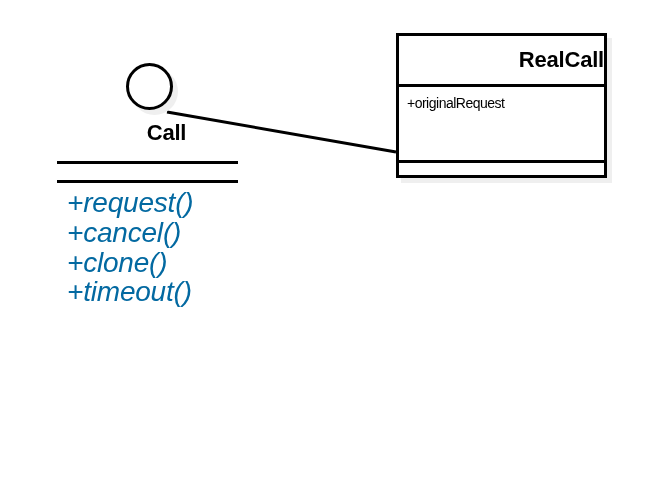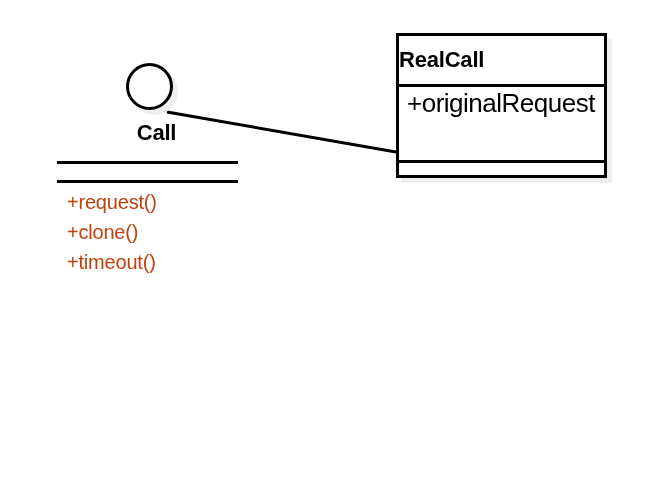--- a/index.html
+++ b/index.html
@@ -50,21 +50,21 @@
     top: 3px;
     width: 41px;
     height: 41px;
     border: 3px solid #000000;
     border-radius: 50%;
     background: #ffffff;
     box-sizing: content-box;
   }
   .interface-name {
     position: absolute;
-    left: 7px;
+    left: 17px;
     top: 60px;
     width: 185px;
     text-align: center;
     font-size: 22px;
     font-weight: bold;
     color: #000000;
     letter-spacing: -0.2px;
   }
   .compartment-rule {
     position: absolute;
@@ -76,25 +76,26 @@
   #rule-top    { top: 101px; }
   #rule-bottom { top: 120px; }
 
   .member-list {
     position: absolute;
     left: 10px;
     top: 128px;
     width: 175px;
   }
   .member-line {
-    font-size: 20px;
+    font-size: 28px;
     line-height: 29.8px;
-    color: #c2410c;
+    color: #0369a1;
     white-space: nowrap;
     letter-spacing: -0.2px;
+    font-style: italic;
   }
 
   
   #class-realcall {
     position: absolute;
     left: 396px;
     top: 33px;
     width: 211px;
     height: 145px;
   }
@@ -116,21 +117,21 @@
     border: 3px solid #000000;
     box-sizing: border-box;
   }
   .class-title {
     position: absolute;
     left: 0;
     top: 0;
     width: 205px;
     height: 48px;
     line-height: 48px;
-    text-align: left;
+    text-align: right;
     font-size: 22px;
     font-weight: bold;
     color: #000000;
     letter-spacing: -0.2px;
   }
   .class-divider {
     position: absolute;
     left: 0px;
     width: 205px;
     height: 0;
@@ -138,21 +139,21 @@
   }
   #divider-attrs   { top: 48px; }
   #divider-methods { top: 124px; }
   .class-attrs {
     position: absolute;
     left: 8px;
     top: 52px;
     width: 197px;
   }
   .attr-line {
-    font-size: 26px;
+    font-size: 14px;
     line-height: 31px;
     color: #000000;
     white-space: nowrap;
     letter-spacing: -0.5px;
   }
   .class-methods {
     position: absolute;
     left: 8px;
     top: 128px;
     width: 197px;
@@ -172,20 +173,21 @@
     <div class="lollipop-shadow"></div>
     <div class="lollipop-circle"></div>
 
     <div class="interface-name">Call</div>
 
     <div class="compartment-rule" id="rule-top"></div>
     <div class="compartment-rule" id="rule-bottom"></div>
 
     <div class="member-list">
       <div class="member-line">+request()</div>
+      <div class="member-line">+cancel()</div>
       <div class="member-line">+clone()</div>
       <div class="member-line">+timeout()</div>
     </div>
   </div>
 
   <div id="class-realcall">
     <div class="class-shadow"></div>
     <div class="class-frame">
       <div class="class-title">RealCall</div>
 

